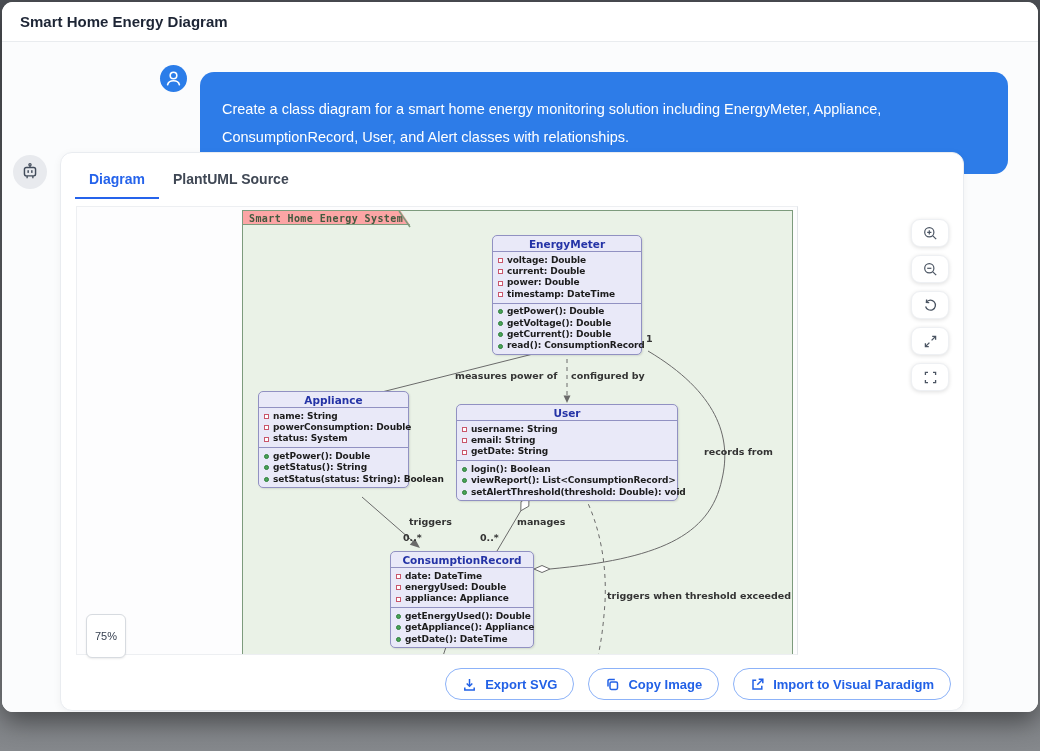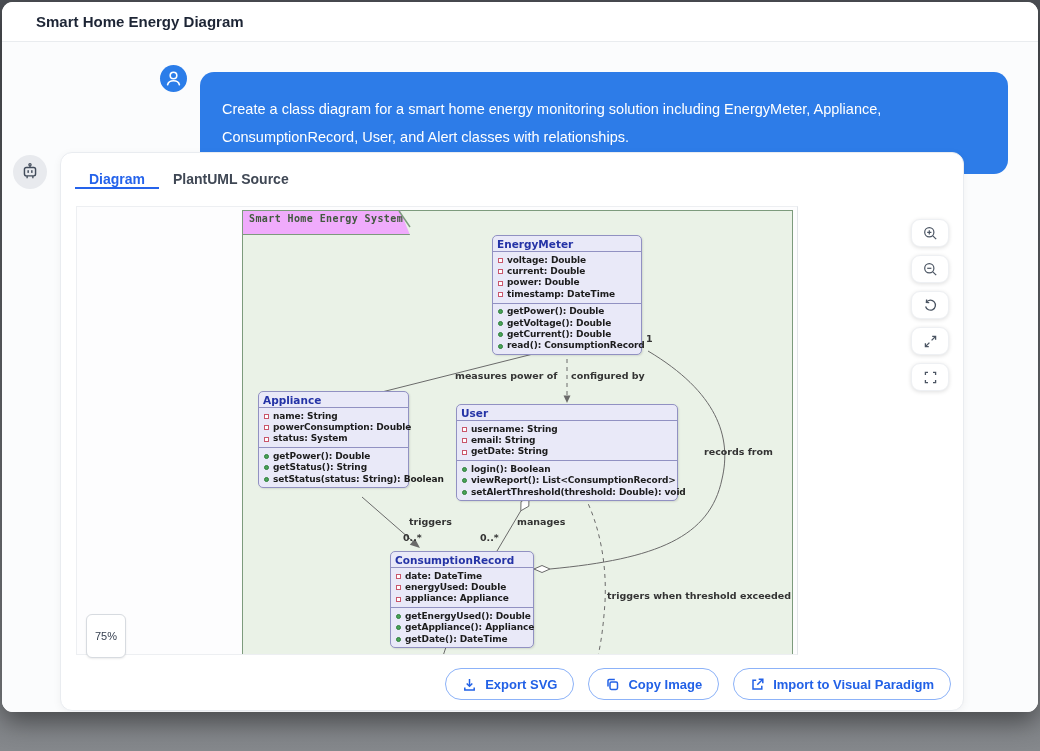--- a/index.html
+++ b/index.html
@@ -2,59 +2,59 @@
 <html><head>
 <meta charset="utf-8">
 <style>
   * { margin:0; padding:0; box-sizing:border-box; }
   html,body { width:1040px; height:751px; overflow:hidden; }
   body { background:linear-gradient(#4d5055,#85888c); font-family:"Liberation Sans",sans-serif; position:relative; }
 
   .window { position:absolute; left:2px; top:2px; width:1036px; height:710px; background:#ffffff;
             border-radius:11px; box-shadow:0 10px 26px rgba(0,0,0,.45); overflow:hidden; }
 
-  .titlebar { height:40px; display:flex; align-items:center; padding:0 34px; border-bottom:1px solid #e9ecef; background:#fff; }
+  .titlebar { height:40px; display:flex; align-items:center; padding:0 18px; border-bottom:1px solid #e9ecef; background:#fff; }
   .titlebar .title { font-size:15px; font-weight:700; color:#1d2535; }
 
   .content { position:absolute; left:0; top:40px; right:0; bottom:0; background:#fbfcfd; }
 
   
   .avatar-user { position:absolute; left:158px; top:23px; width:27px; height:27px; border-radius:50%;
                  background:#2b7de9; display:flex; align-items:center; justify-content:center; }
   .bubble { position:absolute; left:198px; top:30px; width:808px; background:#2d7ce8; border-radius:14px;
             padding:23px 22px; color:#ffffff; font-size:14.5px; line-height:28px; }
 
   
   .avatar-bot { position:absolute; left:11px; top:113px; width:34px; height:34px; border-radius:50%;
                 background:#e8eaee; display:flex; align-items:center; justify-content:center; }
 
   .card { position:absolute; left:58px; top:110px; width:904px; height:559px; background:#ffffff;
           border:1px solid #e9ecf0; border-radius:12px; box-shadow:0 2px 8px rgba(15,23,42,.05); }
 
   .tabs { position:absolute; left:14px; top:16px; display:flex; }
-  .tab { font-size:14px; font-weight:600; padding:2px 14px 0; cursor:pointer; color:#3f4754; }
+  .tab { font-size:14px; font-weight:600; padding:2px 14px 10px; cursor:pointer; color:#3f4754; }
   .tab.active { color:#2563eb; border-bottom:2.5px solid #2563eb; }
 
   .viewport { position:absolute; left:15px; top:53px; width:722px; height:449px; background:#fdfdfe;
               border:1px solid #edeff2; border-right-color:#e2e5e9; overflow:hidden; }
 
   .frame { position:absolute; left:165px; top:3px; width:551px; height:470px; background:#eaf2e7;
            border:1.5px solid #7d9b7d; z-index:1; }
-  .frame-tab { position:absolute; left:165px; top:3px; width:168px; height:25px; background:#f0abfc;
+  .frame-tab { position:absolute; left:165px; top:3px; width:168px; height:15px; background:#fca5a5;
                border:1.5px solid #7d9b7d; border-right:none; z-index:2;
                clip-path:polygon(0 0,158px 0,100% 100%,0 100%);
                font-family:"DejaVu Sans Mono",monospace; font-size:10px; font-weight:700; color:#42593f;
                letter-spacing:.4px; line-height:15px; padding-left:6px; white-space:nowrap; }
 
   .rel-svg { position:absolute; left:0; top:0; z-index:3; pointer-events:none; }
 
   .cls { position:absolute; z-index:4; background:#e9e9f8; border:1px solid #9191c2; border-radius:5px;
          box-shadow:1px 1px 2px rgba(0,0,0,.10); font-family:"DejaVu Sans",sans-serif; font-weight:700;
          font-size:9px; color:#1c1c1c; letter-spacing:-.1px; }
-  .cls-name { text-align:left; color:#2433a6; font-size:10.5px; letter-spacing:0; padding:2px 4px 1px; }
+  .cls-name { text-align:center; color:#2433a6; font-size:10.5px; letter-spacing:0; padding:2px 4px 1px; }
   .cls-sec { border-top:1px solid #9191c2; padding:2.5px 3px 2.5px 5px; }
   .crow { display:flex; align-items:center; gap:4px; line-height:11.4px; white-space:nowrap; }
   .ic-attr { width:5px; height:5px; border:1px solid #c9566b; background:#fff; flex:0 0 auto; }
   .ic-meth { width:5px; height:5px; border-radius:50%; background:#48a357; border:1px solid #2e7d3a; flex:0 0 auto; }
 
   .dlabel { position:absolute; z-index:5; font-family:"DejaVu Sans",sans-serif; font-size:9.5px;
             font-weight:600; color:#333; white-space:nowrap; }
 
   .zoombar { position:absolute; left:850px; top:66px; display:flex; flex-direction:column; gap:8px; }
   .zbtn { width:38px; height:28px; background:#fff; border:1px solid #eef0f3; border-radius:9px;

